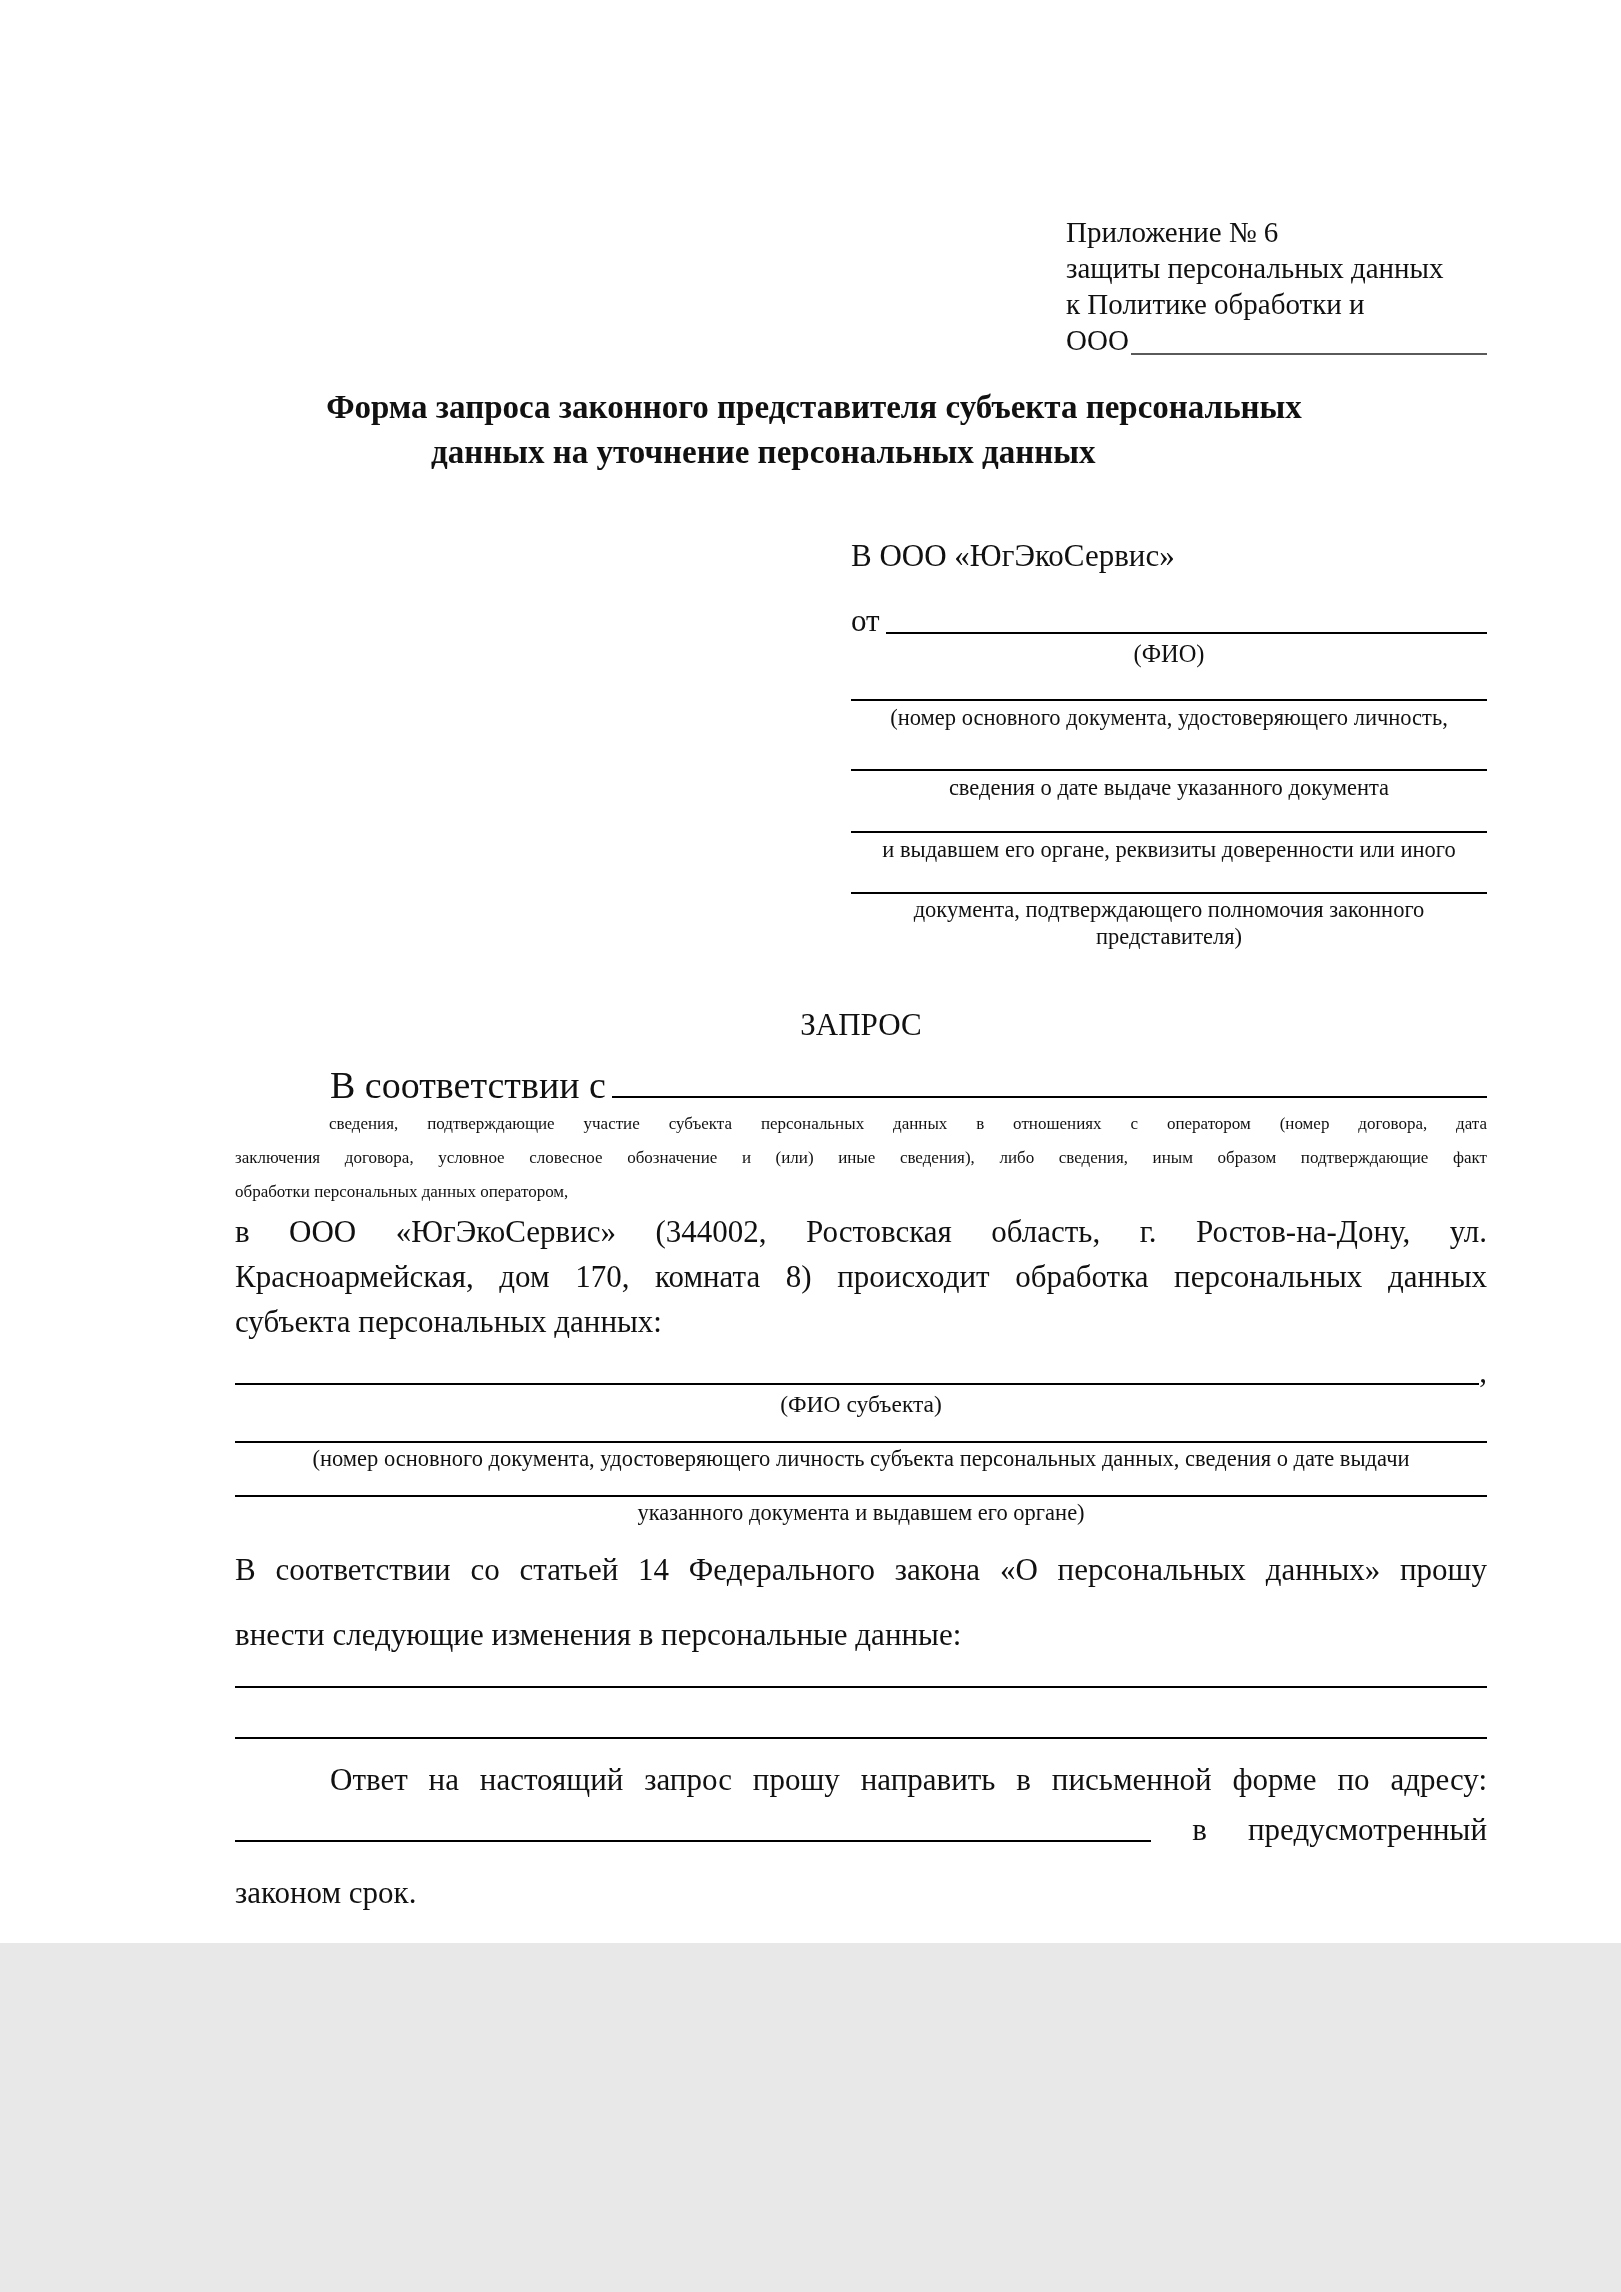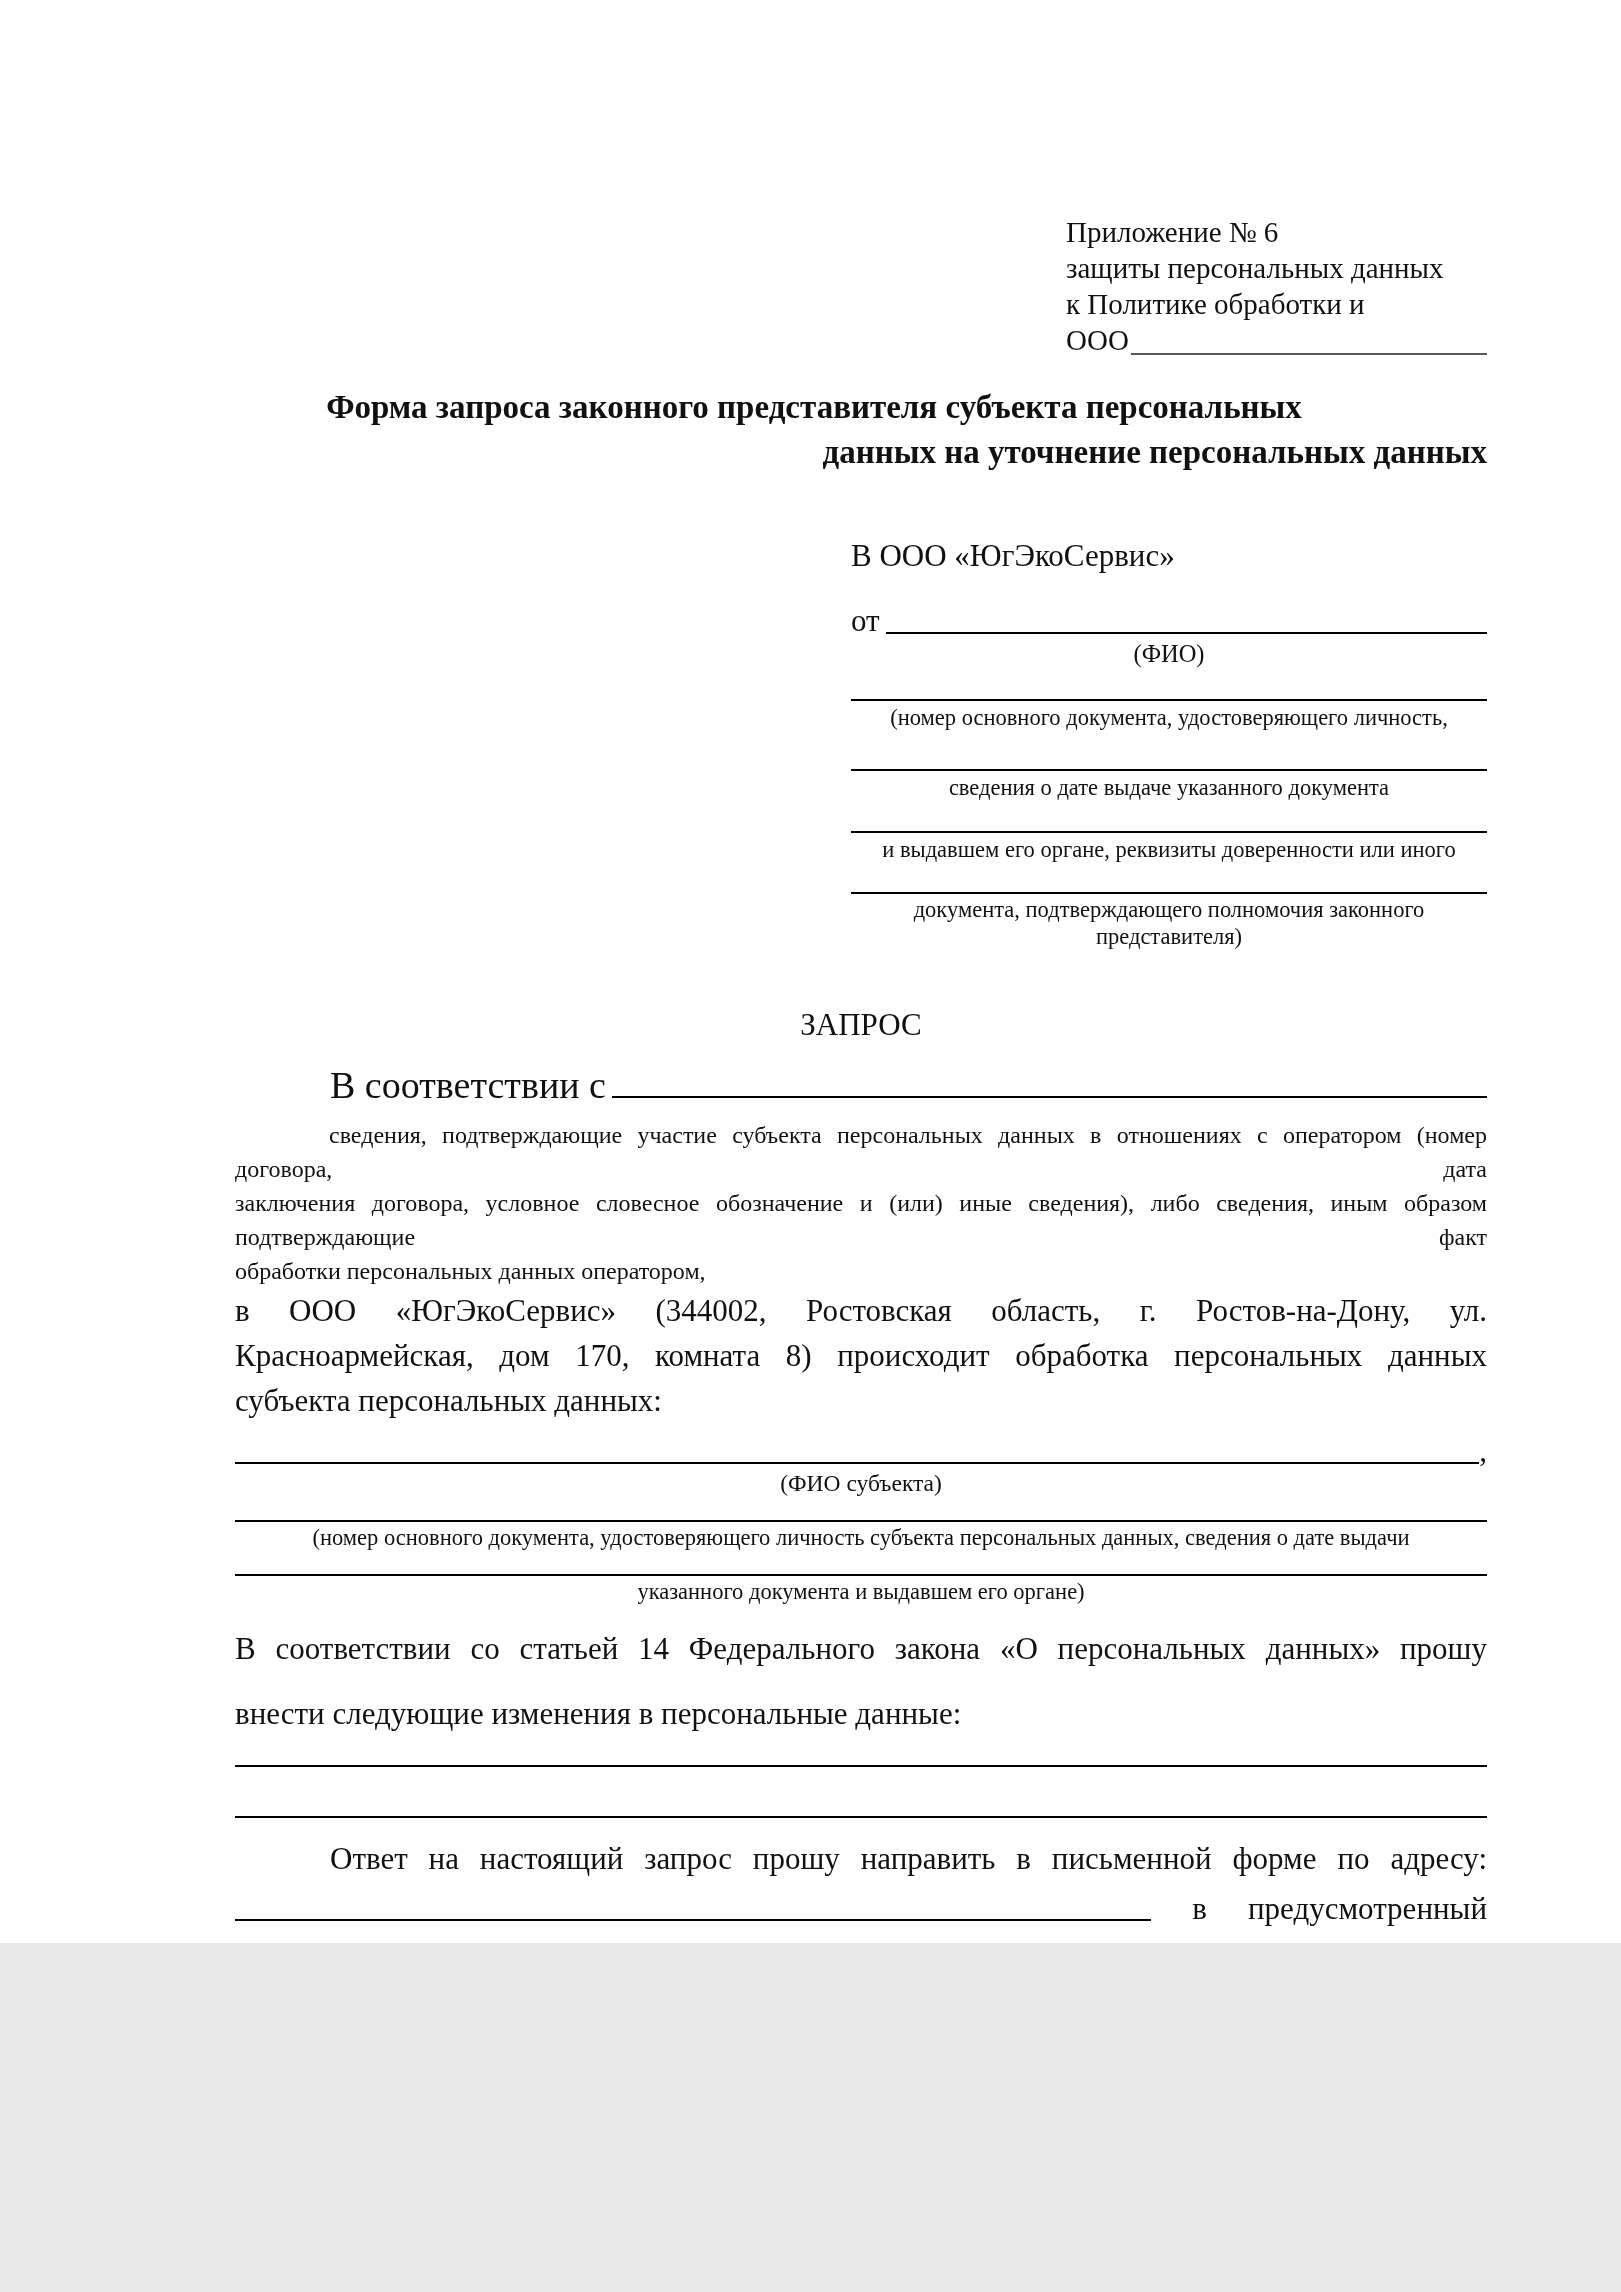--- a/index.html
+++ b/index.html
@@ -14,34 +14,34 @@
   .content{
     position:absolute;left:235px;top:0;width:1252px;
   }
   
   .apx{margin-top:214px;margin-left:auto;width:421px;font-size:29px;line-height:36px;}
   .apx-row{display:flex;align-items:flex-end;}
   .org-rule{flex:1;border-bottom:2px solid #5a5a5a;margin-bottom:2.9px;margin-left:2px;}
   
   .title{margin-top:27.4px;font-weight:bold;font-size:33px;line-height:45px;}
   .title-l1{text-align:center;margin-right:94px;}
-  .title-l2{text-align:right;margin-left:196px;}
+  .title-l2{text-align:left;margin-left:196px;}
   
   .addr{margin-left:616px;width:636px;margin-top:63px;font-size:31px;}
   .org-name{line-height:35px;}
   .from-row{display:flex;margin-top:30px;line-height:35px;}
   .fill{flex:1;border-bottom:2.9px solid #000;margin-bottom:4.9px;margin-left:5.9px;}
   .cap-fio{margin-top:2px;text-align:center;font-size:24.5px;line-height:28px;}
   .rule{border-bottom:2.9px solid #000;height:0;}
   .r1{margin-top:31px;} .r2{margin-top:37px;} .r3{margin-top:30px;} .r4{margin-top:28px;}
   .cap{margin-top:3.9px;text-align:center;font-size:22.5px;line-height:26.5px;}
   
   .zapros{margin-top:57px;text-align:center;font-size:31px;line-height:35px;}
   .accord-row{display:flex;margin-top:25.5px;font-size:38px;line-height:35px;padding-left:95px;}
-  .note{margin-top:15px;font-size:24px;line-height:34px;}
+  .note{margin-top:4px;font-size:17px;line-height:34px;}
   .jline{text-align:justify;text-align-last:justify;}
   .note-l1{text-indent:94px;}
   .body-par{font-size:31px;line-height:45px;}
   .fio-row{display:flex;margin-top:9.8px;font-size:31px;align-items:flex-end;line-height:35px;}
   .fio-row .fill{margin-left:0;margin-bottom:3.9px;}
   .cap-sub{margin-top:2px;text-align:center;font-size:23.5px;line-height:26.5px;}
   .rule-full-1{margin-top:23.5px;}
   .rule-full-2{margin-top:23.5px;}
   .cap-doc{margin-top:2.9px;text-align:center;font-size:22.5px;line-height:25.5px;}
   .law{margin-top:11.8px;font-size:31px;line-height:65px;}

